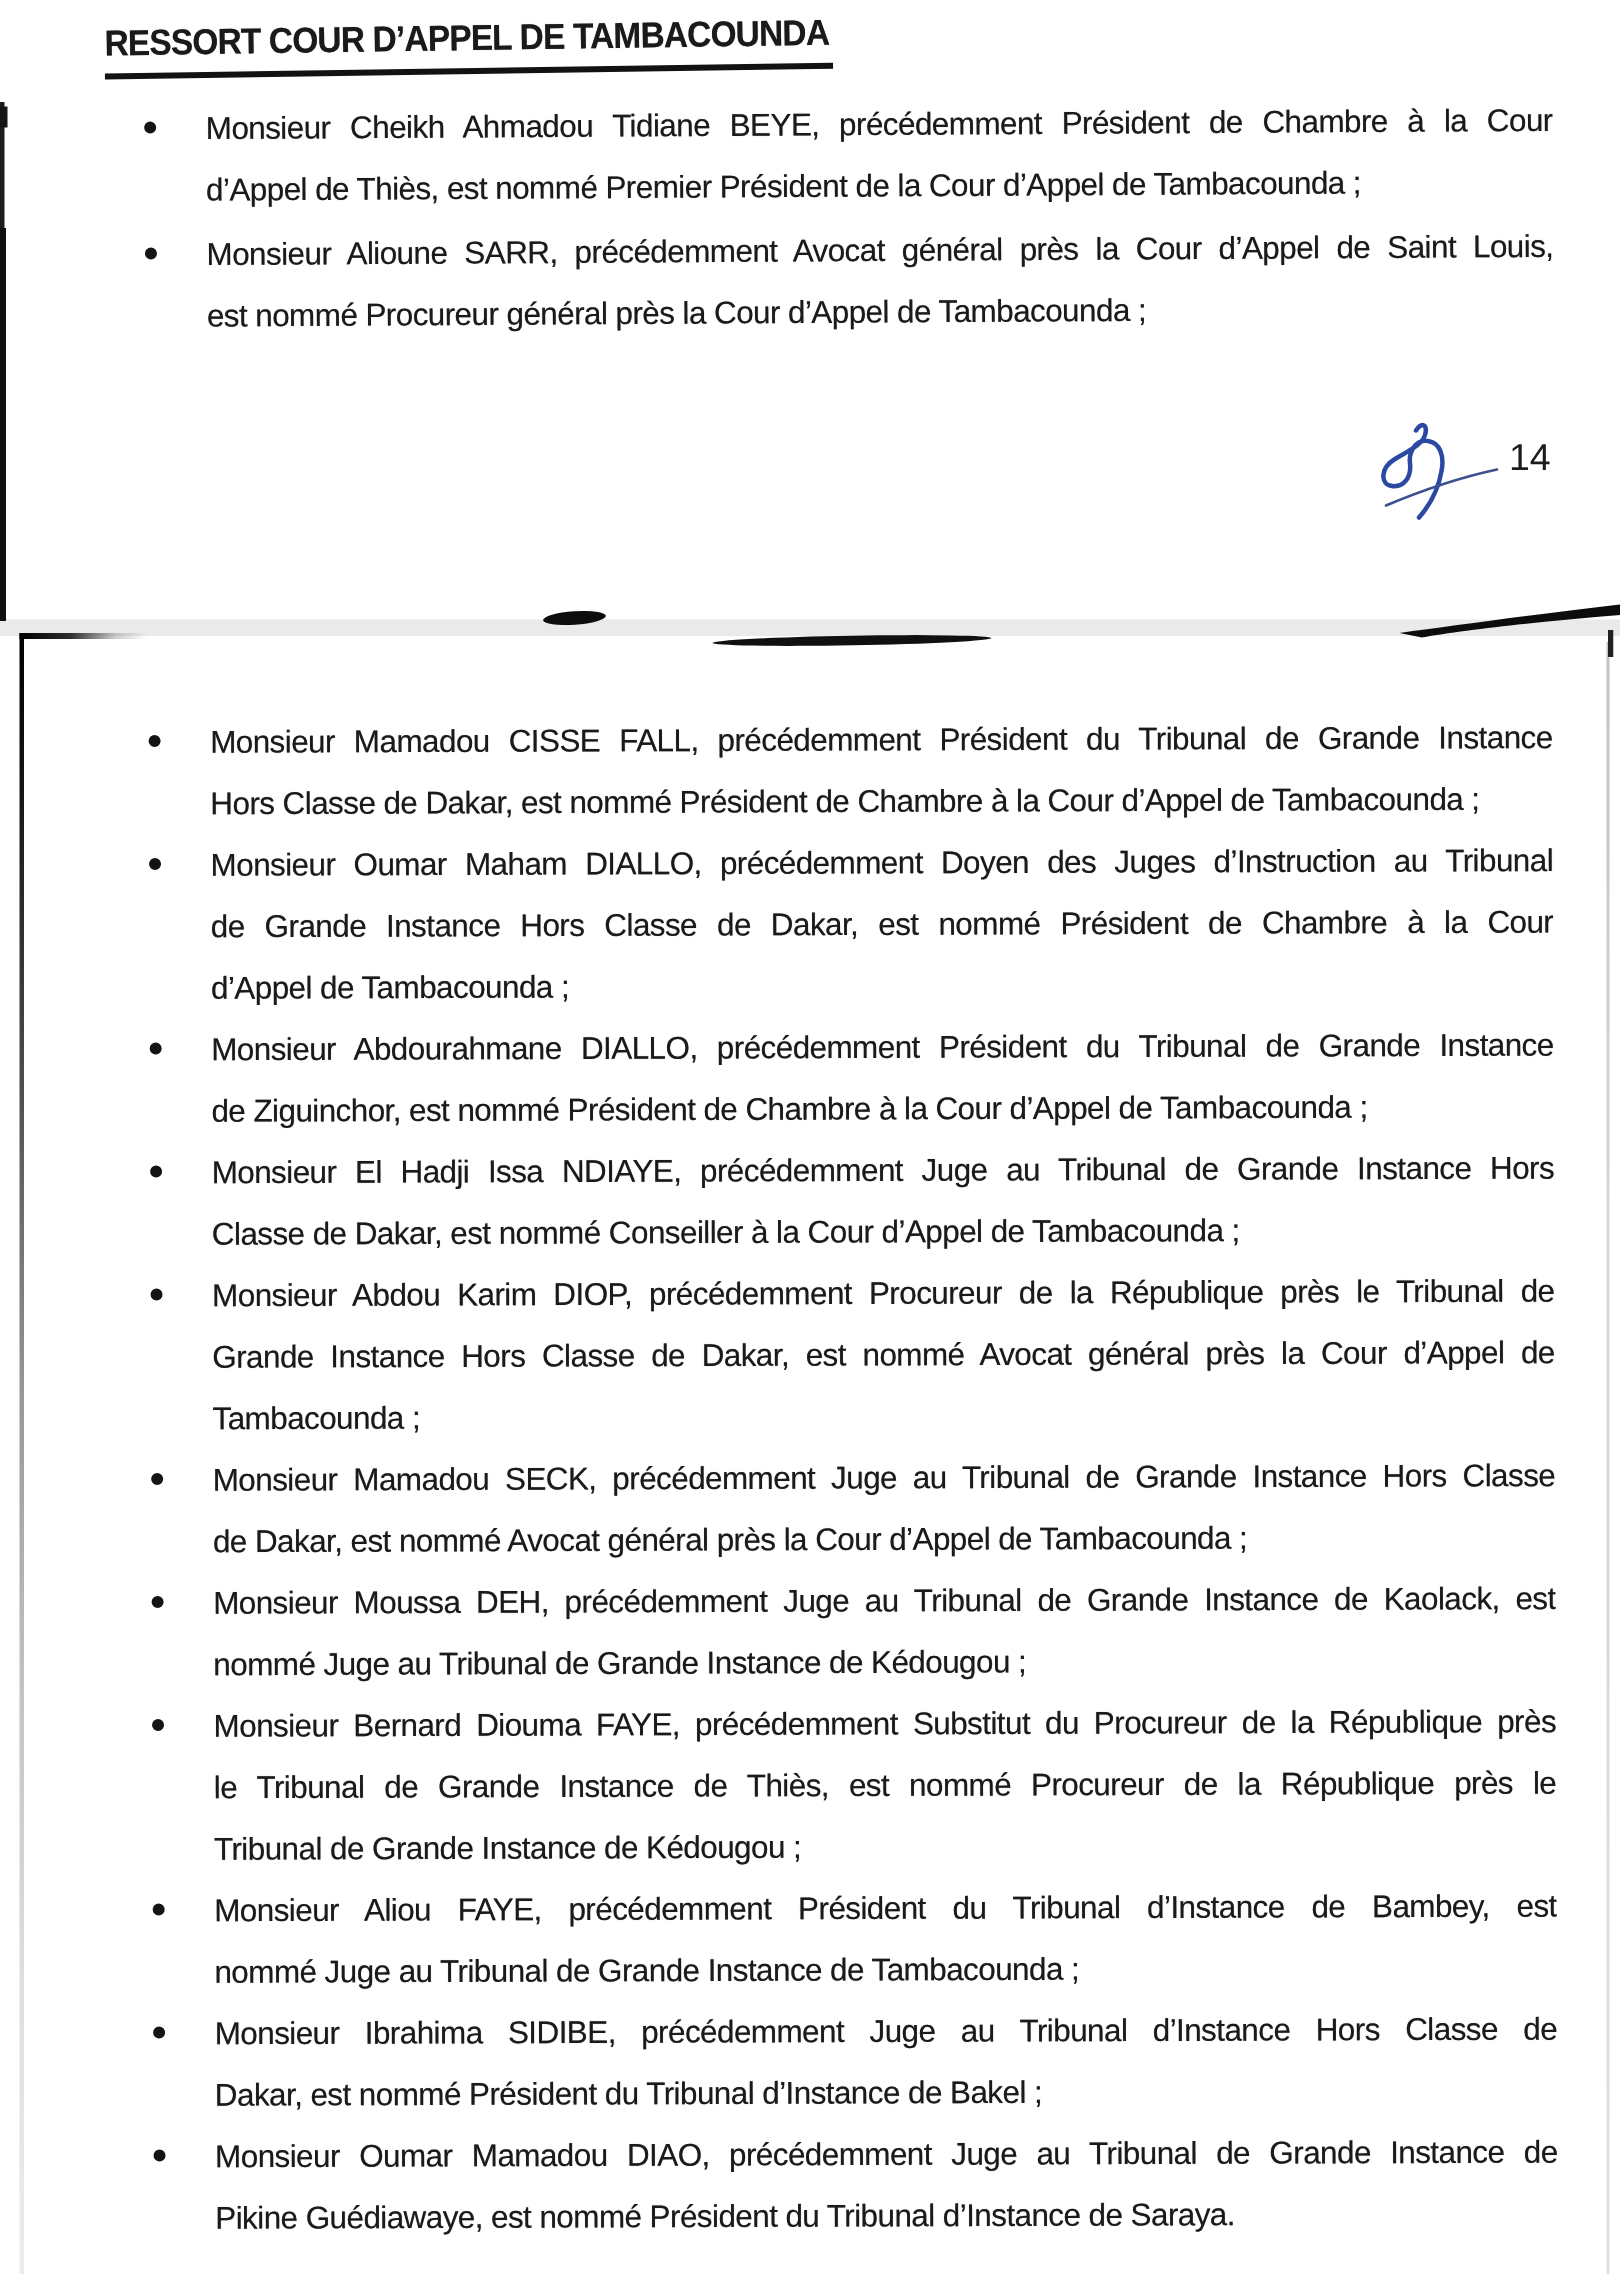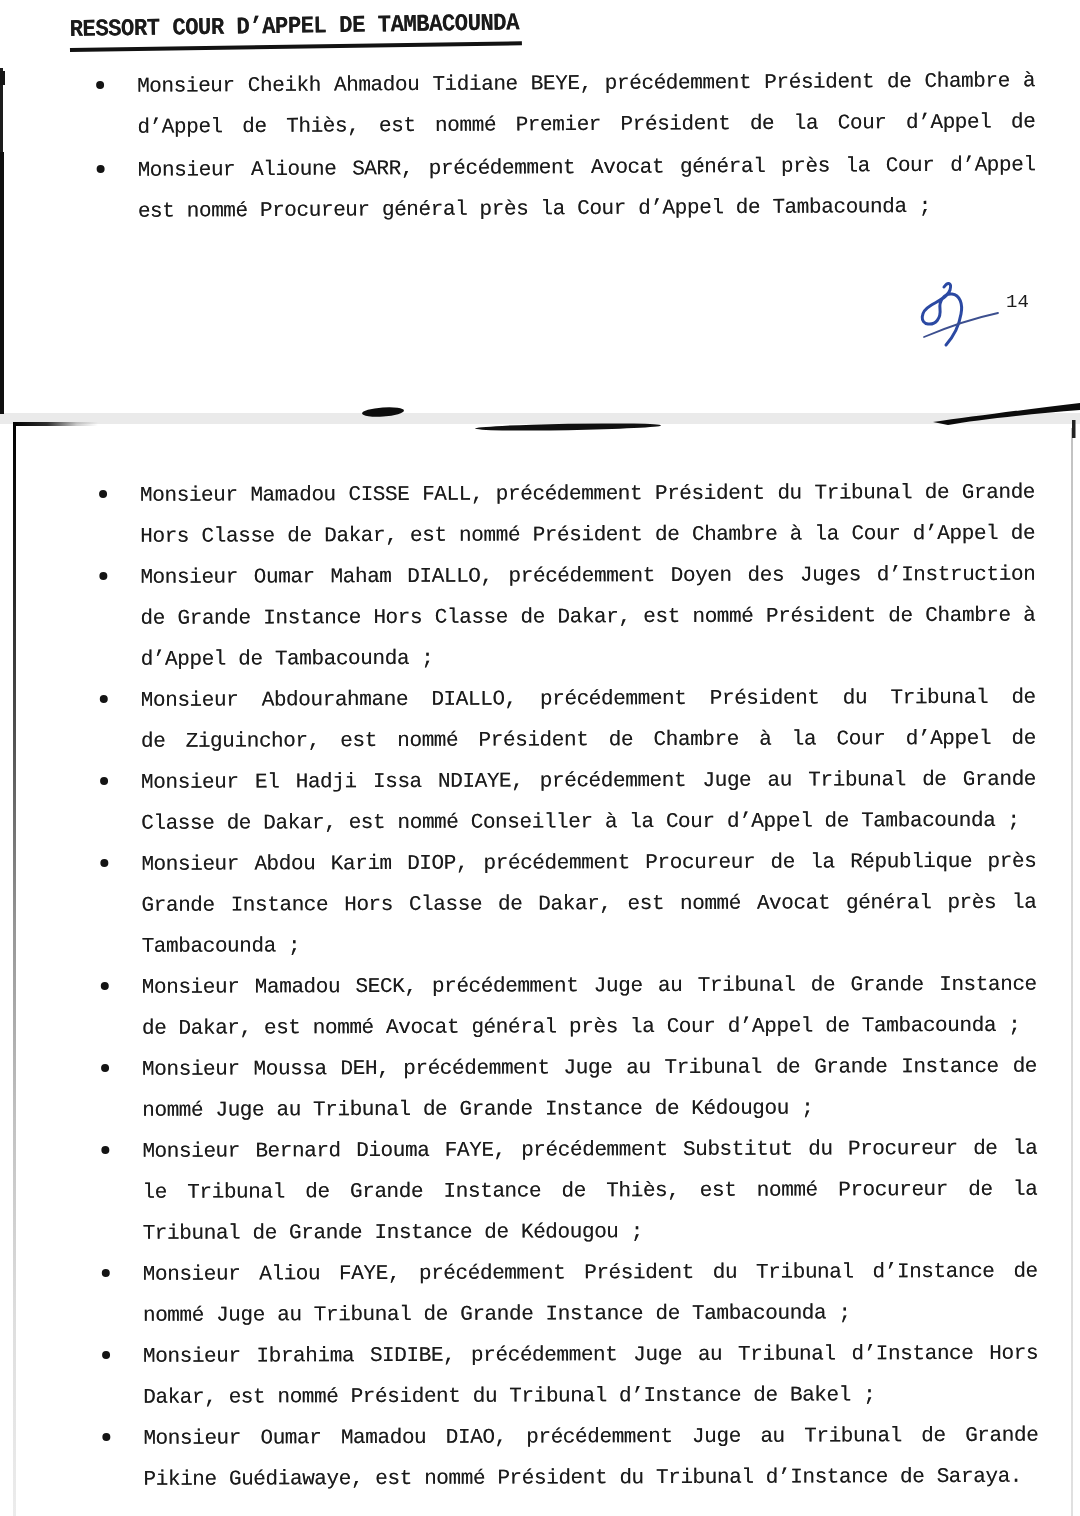--- a/index.html
+++ b/index.html
@@ -5,21 +5,21 @@
   :root{
     --ink:#1a1a1a;
     --paper:#ffffff;
     --band:#eaeaea;
     --sig:#2b49a3;
   }
   html,body{margin:0;padding:0;background:#fff;}
   .canvas{
     position:relative;width:1080px;height:1516px;overflow:hidden;
     background:var(--paper);
-    font-family:Liberation Mono, monospace;
+    font-family:Liberation Sans, sans-serif;
     color:var(--ink);
     font-size:21px;
     letter-spacing:-0.4px;
   }
   
   .heading{
     position:absolute;left:70px;top:16px;margin:0;
     font-size:24px;font-weight:bold;letter-spacing:-0.6px;
     border-bottom:4px solid #121212;
     padding:0 3px 5px 0;
@@ -38,21 +38,21 @@
   .lines{flex:1 1 auto;min-width:0;}
   .line{
     height:41px;line-height:41px;overflow:hidden;
     text-align:justify;text-align-last:justify;
     white-space:normal;
     text-shadow:0 0 .5px rgba(0,0,0,.55);
   }
   .line.last{text-align-last:left;}
   
   .signature{position:absolute;left:908px;top:277px;width:105px;height:80px;}
-  .pagenum{position:absolute;left:1006px;top:291px;font-size:19px;letter-spacing:0;color:#1c1c1c;}
+  .pagenum{position:absolute;left:1006px;top:291px;font-size:25px;letter-spacing:0;color:#1c1c1c;}
   
   .gap-band{position:absolute;left:0;top:413px;width:1080px;height:11px;background:var(--band);z-index:2;}
   .artifacts{position:absolute;left:0;top:0;width:1080px;height:1516px;z-index:5;pointer-events:none;}
   .p1-edge-a{position:absolute;left:0;top:68px;width:2.5px;height:86px;background:#1c1c1c;z-index:3;}
   .p1-edge-b{position:absolute;left:0;top:152px;width:4px;height:262px;background:#101010;z-index:3;}
   .p1-edge-notch{position:absolute;left:0;top:71px;width:5px;height:14px;background:#161616;z-index:3;}
   .p2-border-left{
     position:absolute;left:13px;top:422px;width:3px;height:1094px;z-index:3;
     background:linear-gradient(#000 0,#161616 10%,#4f4f4f 28%,#969696 46%,#c2c2c2 64%,#dedede 82%,#ececec 100%);
   }

